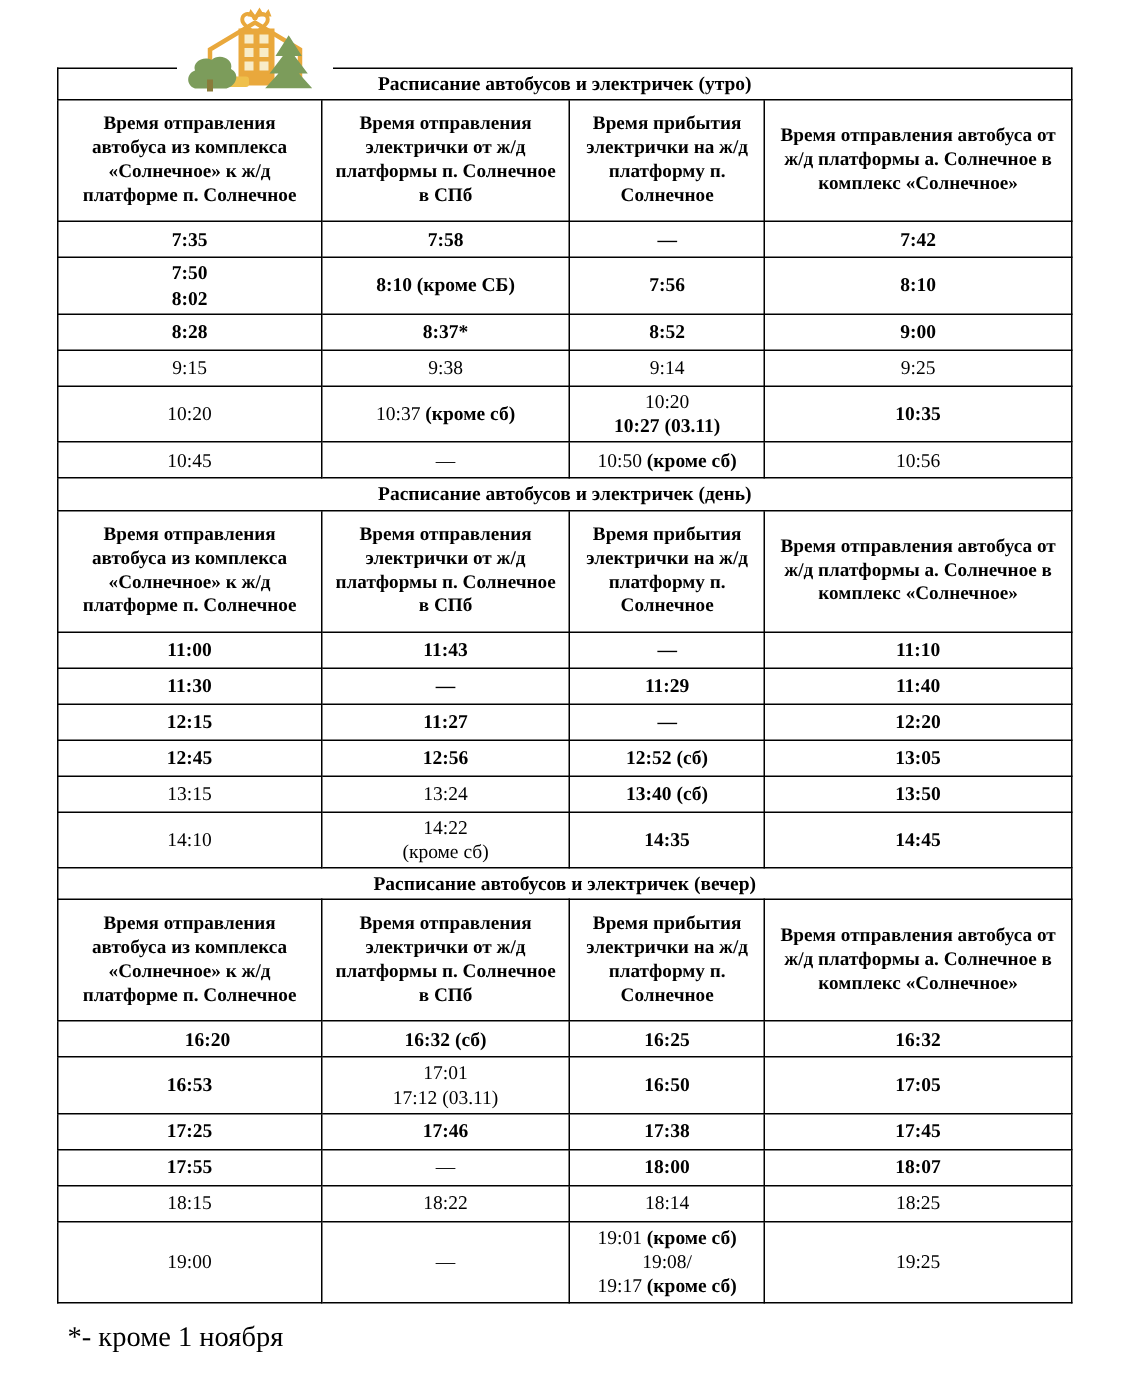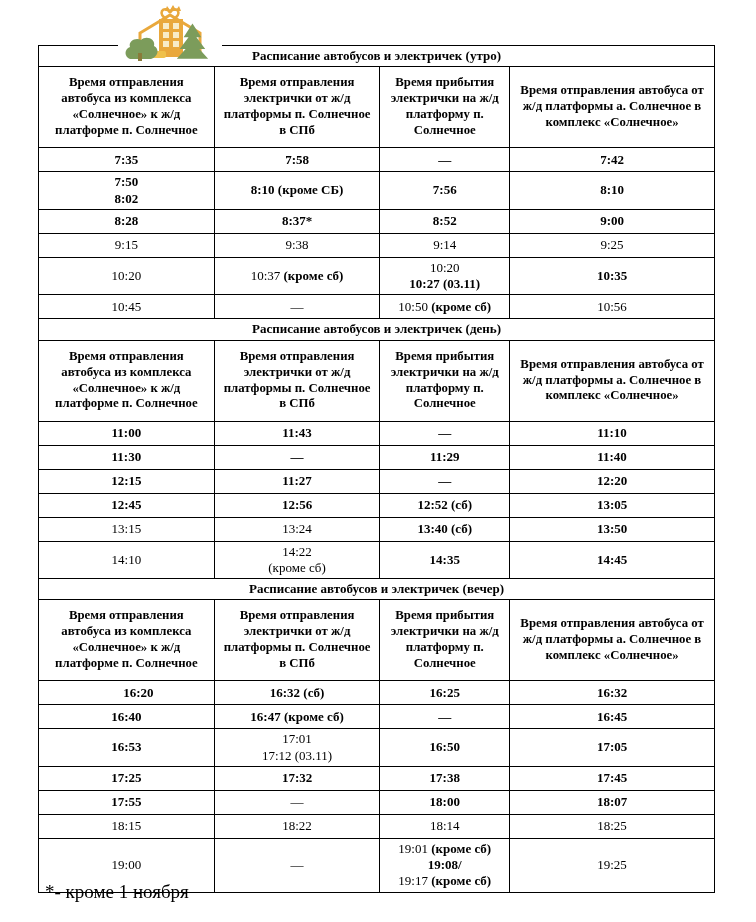--- a/index.html
+++ b/index.html
@@ -273,53 +273,39 @@
           </td>
           <td class="time-cell">
             <div><span style="font-weight: bold;">16:25</span></div>
           </td>
           <td class="time-cell">
             <div><span style="font-weight: bold;">16:32</span></div>
           </td>
         </tr>
         <tr>
           <td class="time-cell">
-            <div><span style="font-weight: bold;">16:40</span></div>
-          </td>
-          <td class="time-cell">
-            <div><span style="font-weight: bold;">16:47 (кроме сб)</span></div>
-          </td>
-          <td class="time-cell">
-            <div><span style="font-weight: bold;">—</span></div>
-          </td>
-          <td class="time-cell">
-            <div><span style="font-weight: bold;">16:45</span></div>
-          </td>
-        </tr>
-        <tr>
-          <td class="time-cell">
             <div><span style="font-weight: bold;">16:53</span></div>
           </td>
           <td class="time-cell">
             <div><span style="font-weight: normal;">17:01</span></div>
             <div><span style="font-weight: normal;">17:12 (03.11)</span></div>
           </td>
           <td class="time-cell">
             <div><span style="font-weight: bold;">16:50</span></div>
           </td>
           <td class="time-cell">
             <div><span style="font-weight: bold;">17:05</span></div>
           </td>
         </tr>
         <tr>
           <td class="time-cell">
             <div><span style="font-weight: bold;">17:25</span></div>
           </td>
           <td class="time-cell">
-            <div><span style="font-weight: bold;">17:32</span></div>
+            <div><span style="font-weight: bold;">17:46</span></div>
           </td>
           <td class="time-cell">
             <div><span style="font-weight: bold;">17:38</span></div>
           </td>
           <td class="time-cell">
             <div><span style="font-weight: bold;">17:45</span></div>
           </td>
         </tr>
         <tr>
           <td class="time-cell">
@@ -351,21 +337,21 @@
         </tr>
         <tr>
           <td class="time-cell">
             <div><span style="font-weight: normal;">19:00</span></div>
           </td>
           <td class="time-cell">
             <div><span style="font-weight: normal;">—</span></div>
           </td>
           <td class="time-cell">
             <div><span style="font-weight: normal;">19:01 </span><span style="font-weight: bold;">(кроме сб)</span></div>
-            <div><span style="font-weight: bold; text-align: right;">19:08/</span></div>
+            <div><span style="font-weight: normal; text-align: right;">19:08/</span></div>
             <div><span style="font-weight: normal;">19:17 </span><span style="font-weight: bold;">(кроме сб)</span></div>
           </td>
           <td class="time-cell">
             <div><span style="font-weight: normal;">19:25</span></div>
           </td>
         </tr>
       </tbody>
   </table>
 
   <div class="footnote">*- кроме 1 ноября</div>

